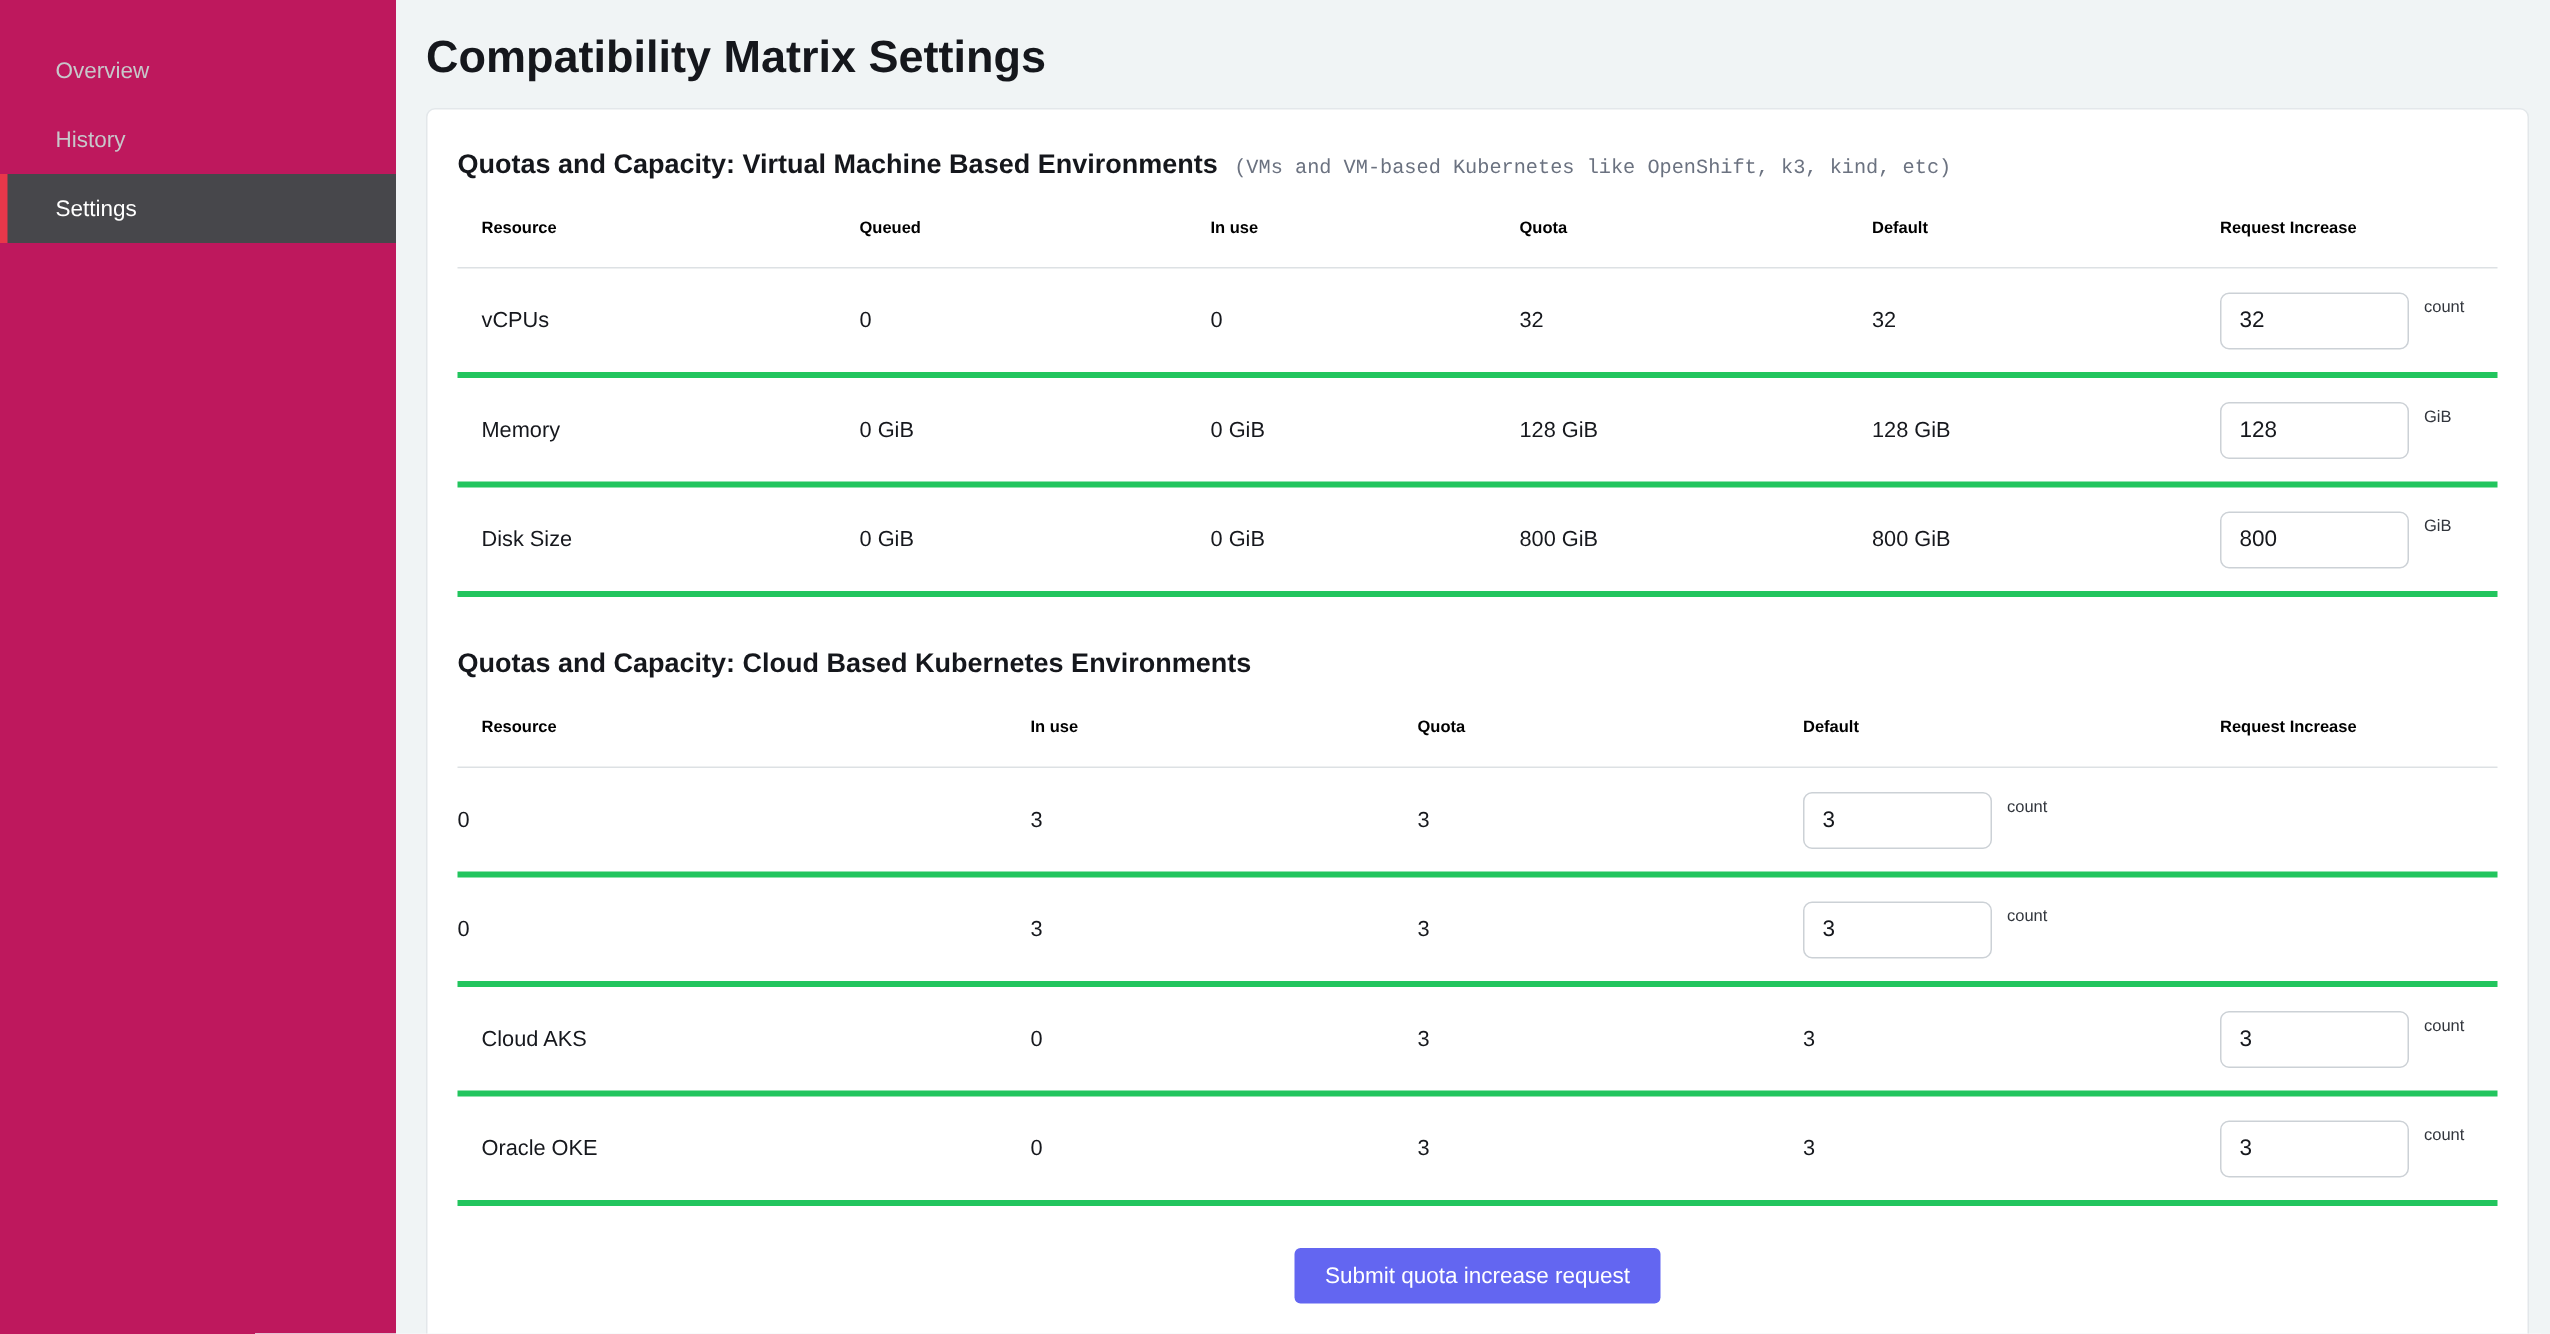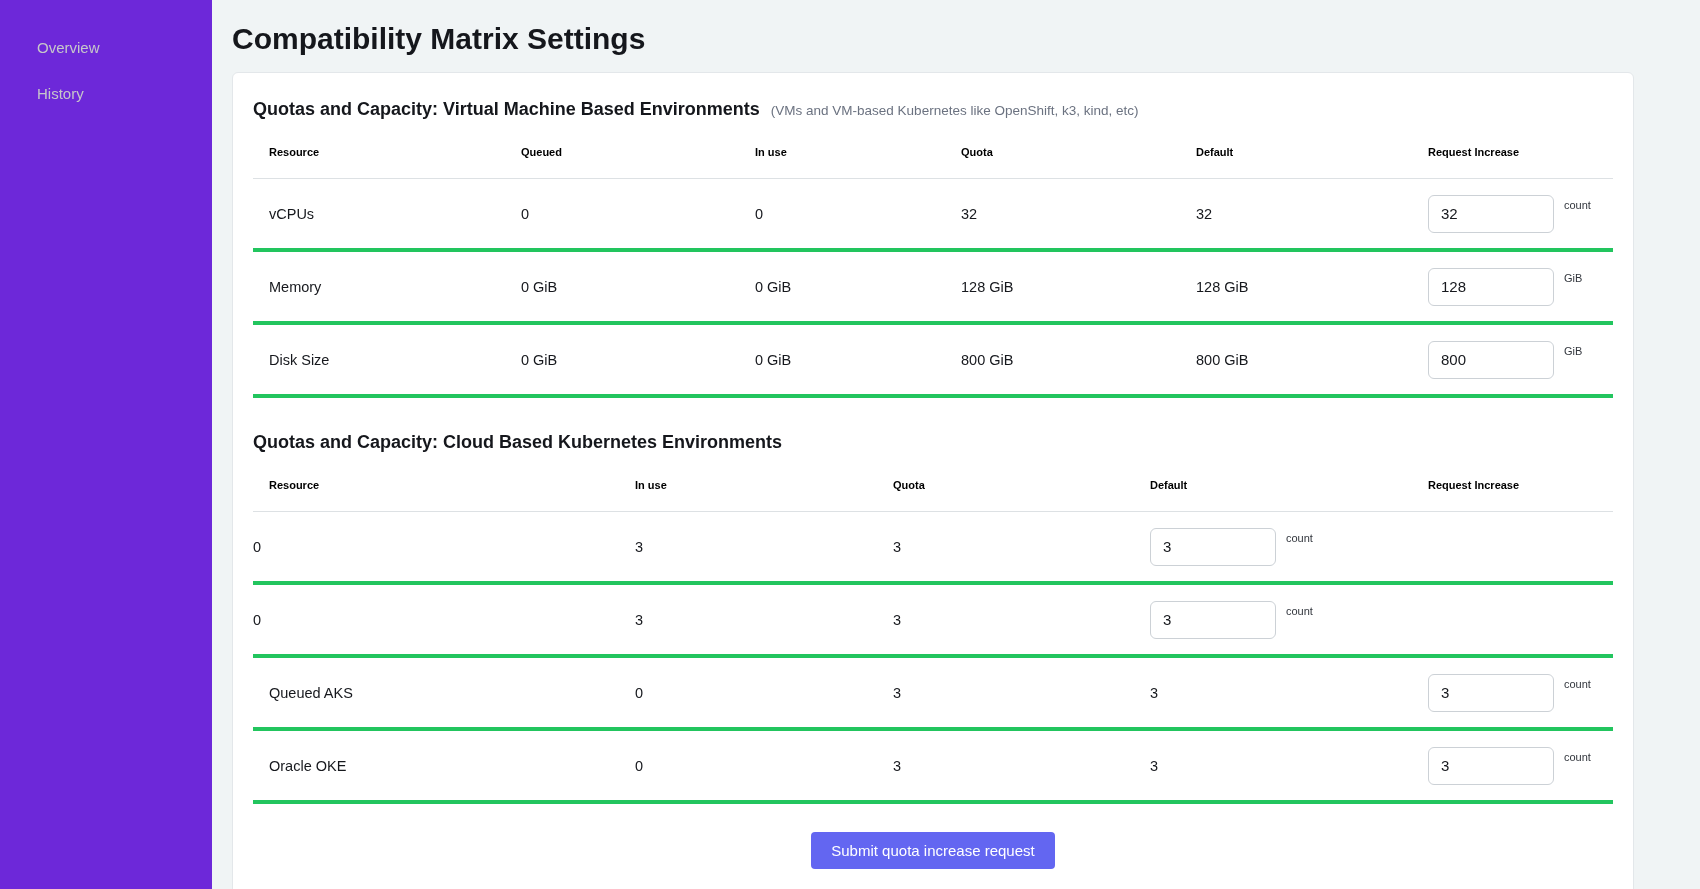--- a/index.html
+++ b/index.html
@@ -6,22 +6,22 @@
   html, body {
     width: 1700px; height: 889px;
     overflow: hidden;
     font-family: "Liberation Sans", sans-serif;
     background: #f0f4f5;
   }
   .app { display: flex; width: 100%; height: 100%; }
 
   
   .sidebar {
-    width: 212px; height: 100%;
-    background: #6d28d9;
+    width: 264px; height: 100%;
+    background: #be185d;
     padding-top: 24px;
     flex-shrink: 0;
   }
   .sidebar-item {
     height: 46px;
     display: flex; align-items: center;
     padding-left: 32px;
     color: #c7c7ca;
     font-size: 15px;
     cursor: pointer;
@@ -52,20 +52,21 @@
     font-size: 18px;
     font-weight: 700;
     color: #15171c;
     margin-bottom: 10px;
   }
   .section-subtitle {
     font-size: 13.5px;
     font-weight: 400;
     color: #6b7280;
     margin-left: 6px;
+    font-family: Liberation Mono, monospace;
   }
   .section-2 { margin-top: 34px; }
 
   
   .thead, .trow { display: grid; align-items: center; }
   .vm-grid    { grid-template-columns: 268px 234px 206px 235px 232px 1fr; }
   .cloud-grid { grid-template-columns: 382px 258px 257px 278px 1fr; }
   .thead {
     border-bottom: 1px solid #dde1e4;
     padding: 16px 0 20px 0;
@@ -125,20 +126,23 @@
 
 <div class="app">
 
   <nav class="sidebar">
     <div class="sidebar-item">
       <span>Overview</span>
     </div>
     <div class="sidebar-item">
       <span>History</span>
     </div>
+    <div class="sidebar-item active">
+      <span>Settings</span>
+    </div>
   </nav>
 
   <main class="main">
     <h1 class="page-title">Compatibility Matrix Settings</h1>
 
     <div class="card">
 
       <section>
         <h2 class="section-title">
           <span>Quotas and Capacity: Virtual Machine Based Environments</span>
@@ -218,21 +222,21 @@
           <div class="cell">0</div>
           <div class="cell">3</div>
           <div class="cell">3</div>
           <div class="cell request-cell">
             <input class="quota-input" type="text" value="3" style="">
             <span class="unit-label">count</span>
           </div>
         </div>
 
         <div class="trow cloud-grid">
-          <div class="cell first">Queued AKS</div>
+          <div class="cell first">Cloud AKS</div>
           <div class="cell">0</div>
           <div class="cell">3</div>
           <div class="cell">3</div>
           <div class="cell request-cell">
             <input class="quota-input" type="text" value="3" style="">
             <span class="unit-label">count</span>
           </div>
         </div>
 
         <div class="trow cloud-grid">

